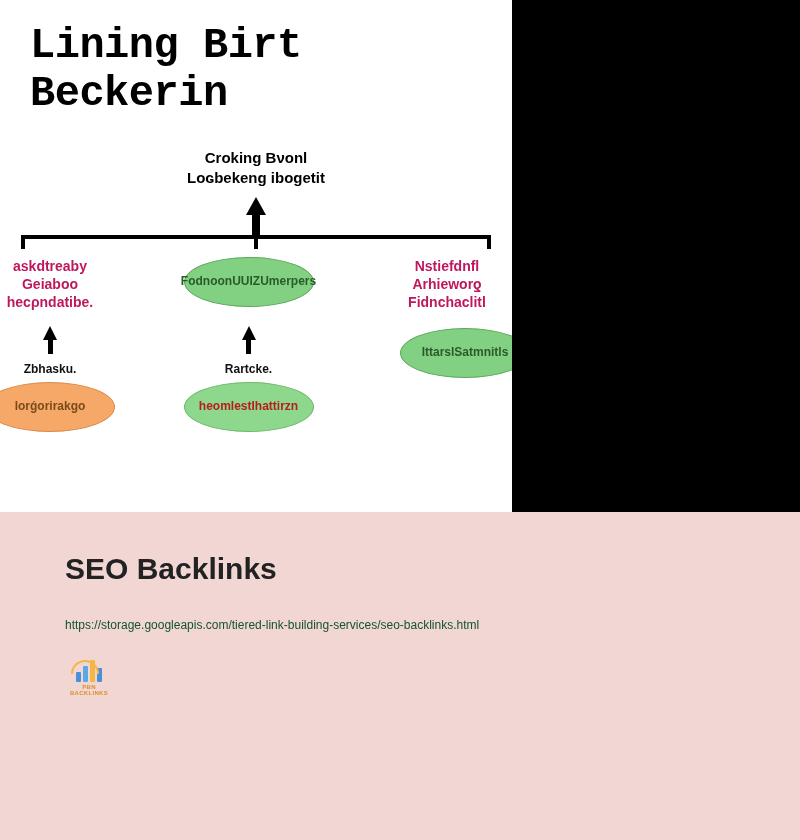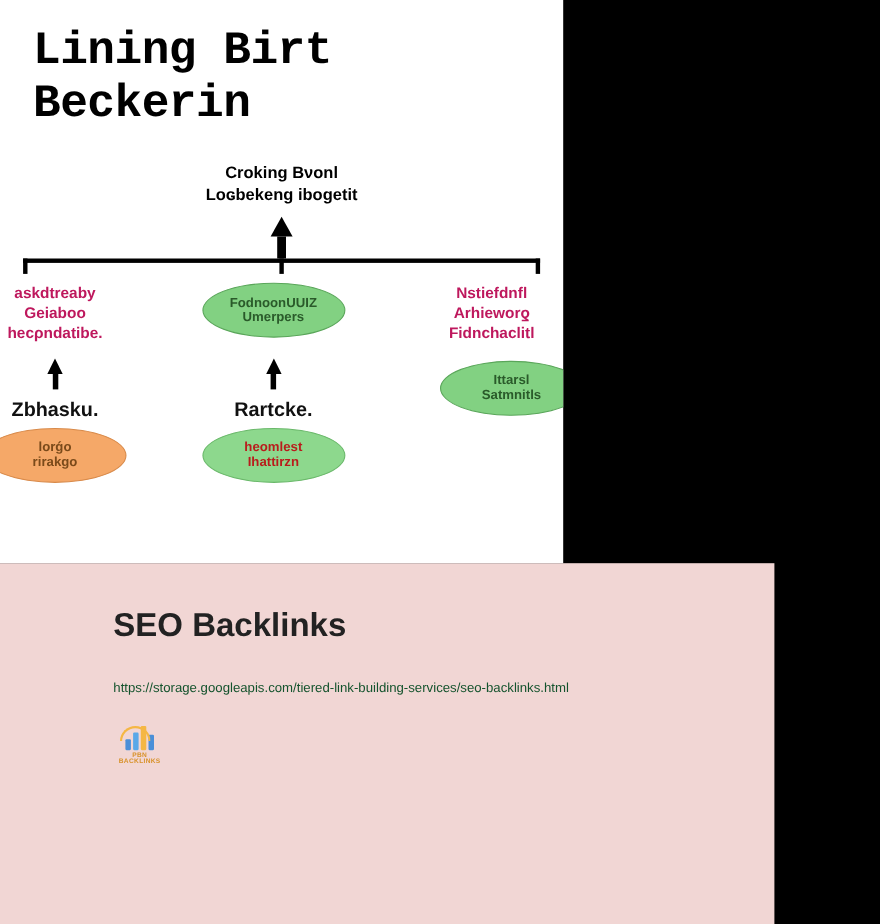--- a/index.html
+++ b/index.html
@@ -99,21 +99,21 @@
       font-size: 14px;
       font-weight: bold;
       color: #be185d;
       line-height: 1.3;
     }
     .ellipse {
       width: 130px;
       height: 50px;
       border-radius: 50%;
       display: flex;
-      flex-direction: column;
+      flex-direction: row;
       align-items: center;
       justify-content: center;
       font-size: 12px;
       font-weight: bold;
       line-height: 1.1;
     }
     .ellipse.green {
       background: #82d182;
       border: 1px solid #5aa65a;
       color: #2a5a2a;
@@ -136,30 +136,30 @@
       border-bottom: 14px solid #000;
       margin: 8px auto 0;
     }
     .small-arrow-stem {
       width: 5px;
       height: 14px;
       background: #000;
       margin: 0 auto 4px;
     }
     .label-under {
-      font-size: 18px;
+      font-size: 12px;
       font-weight: bold;
       color: #111;
       margin-top: 4px;
     }
     .lower-section {
-      width: 704px;
+      width: 800px;
       background: #f1d6d4;
       height: 328px;
-      padding: 40px 0 0 103px;
+      padding: 40px 0 0 65px;
     }
     .lower-title {
       font-size: 30px;
       font-weight: 600;
       color: #222;
       margin-bottom: 32px;
     }
     .lower-url {
       font-size: 12px;
       color: #14532d;

